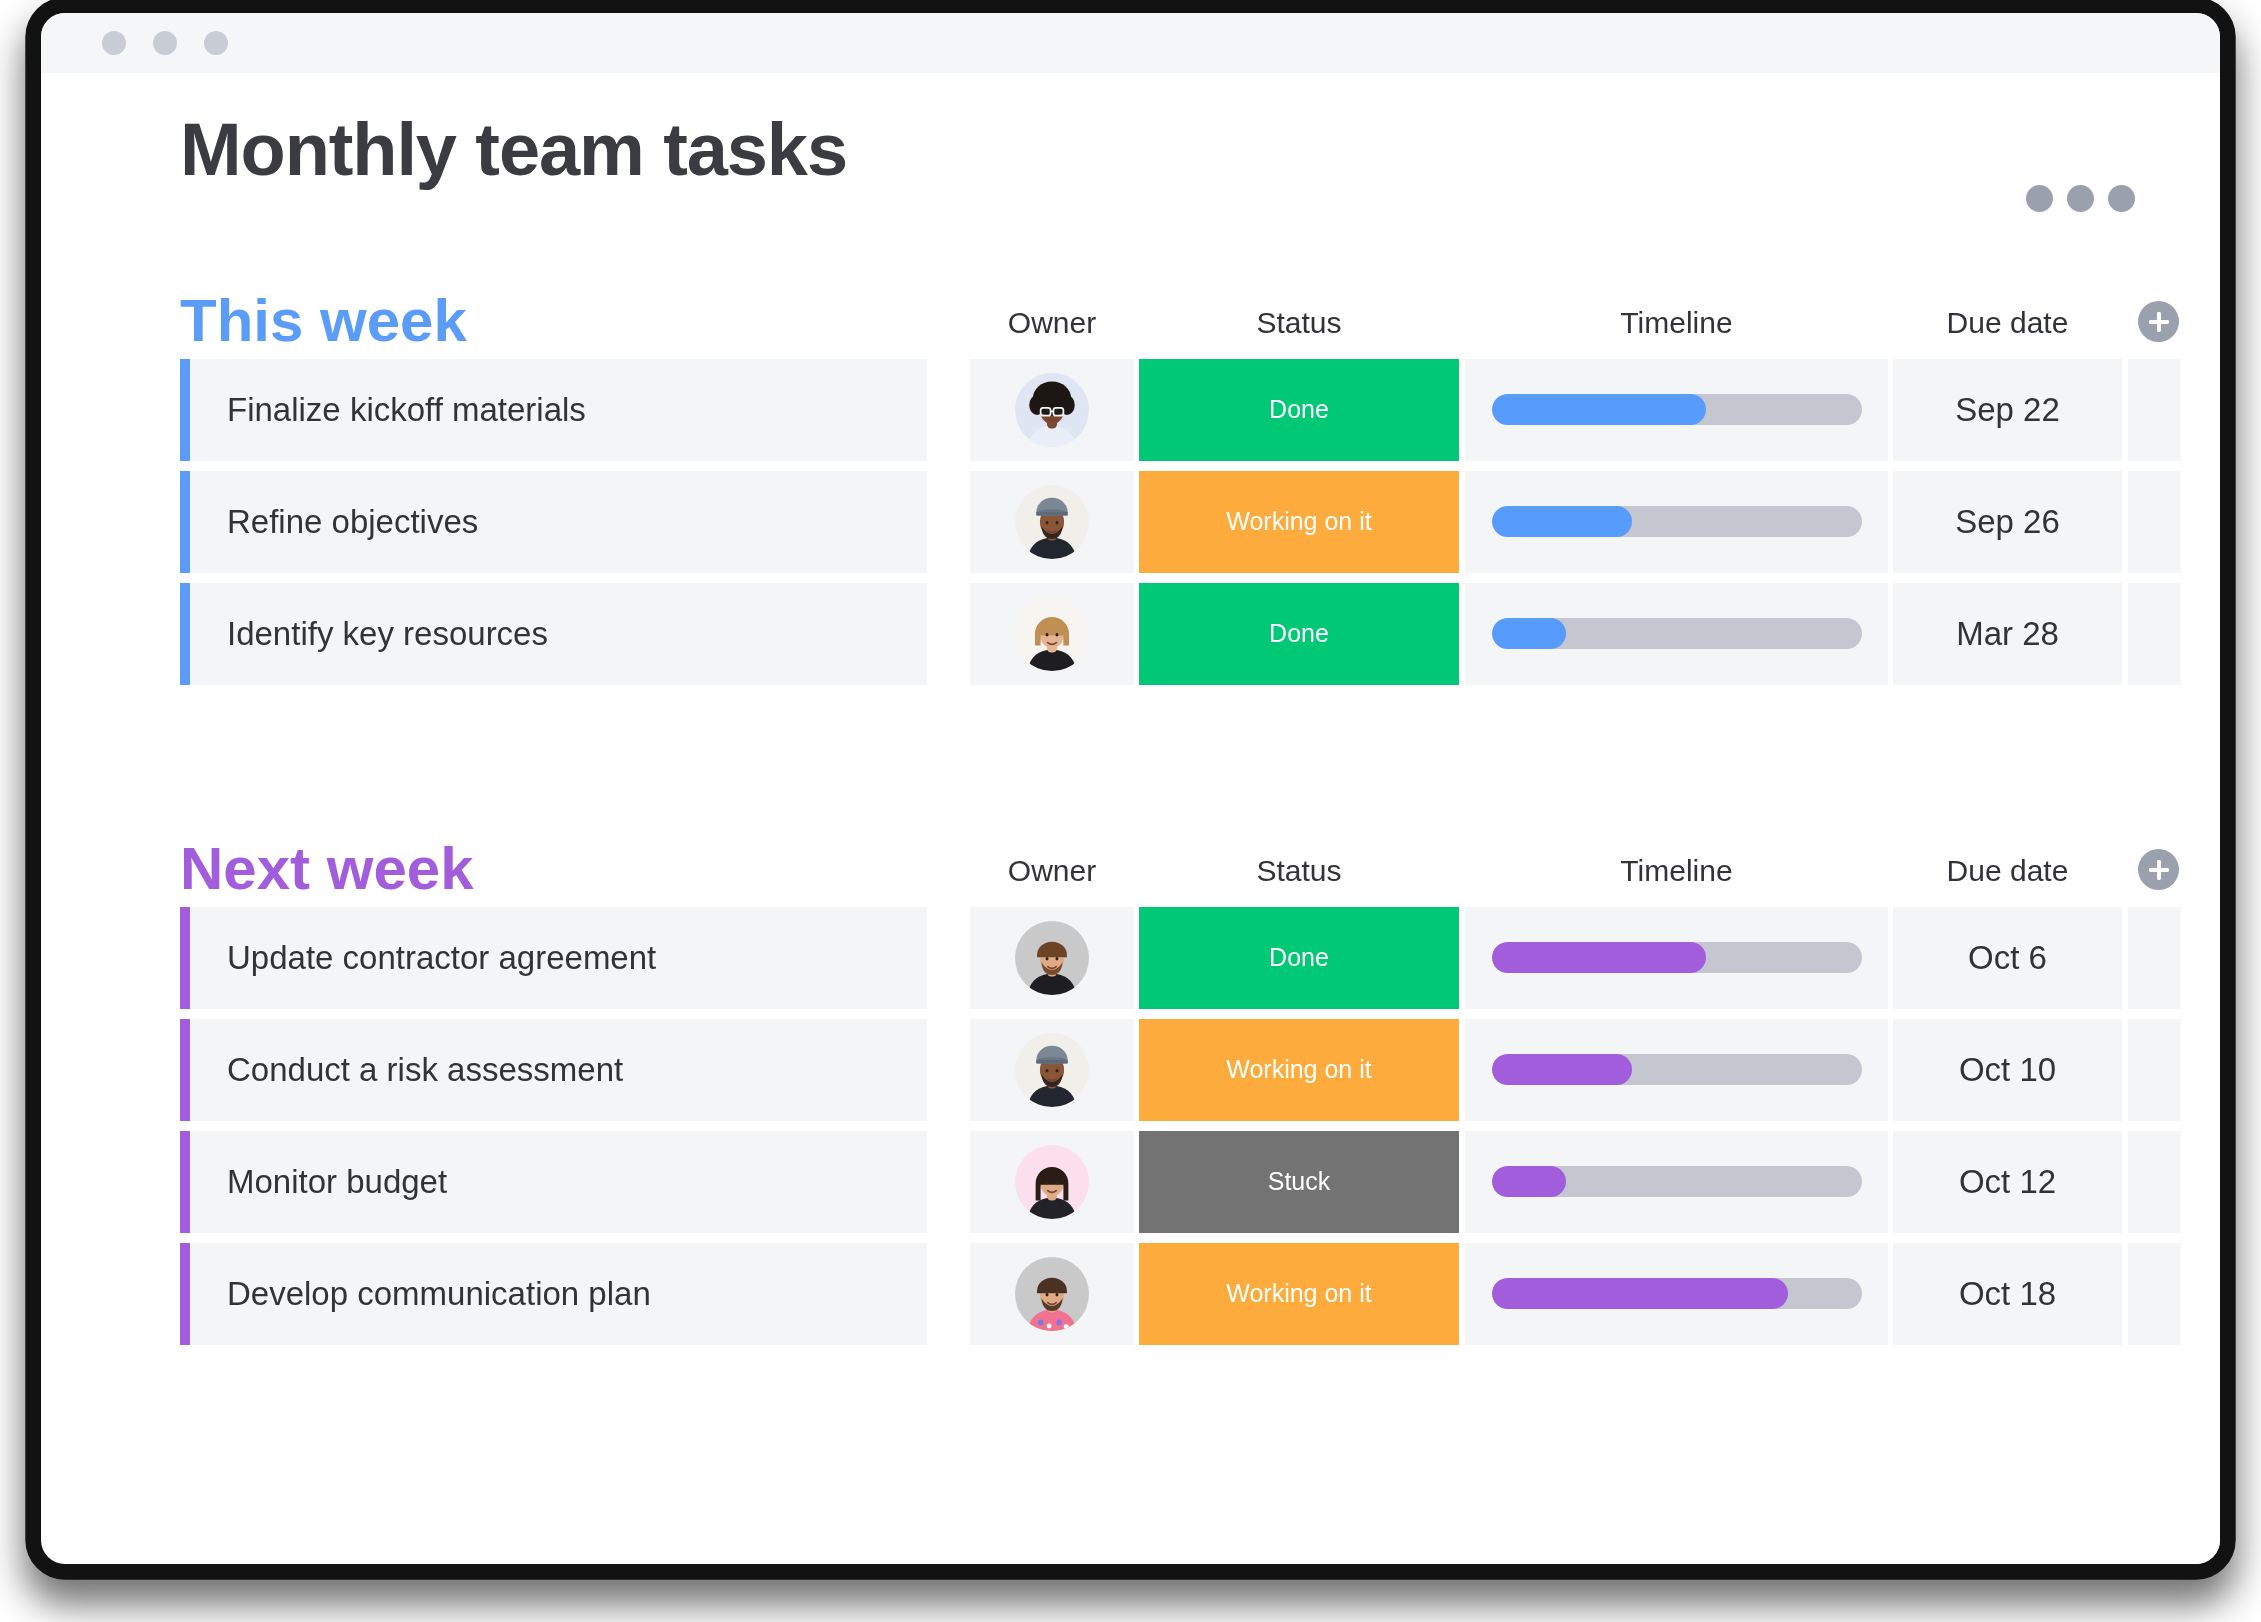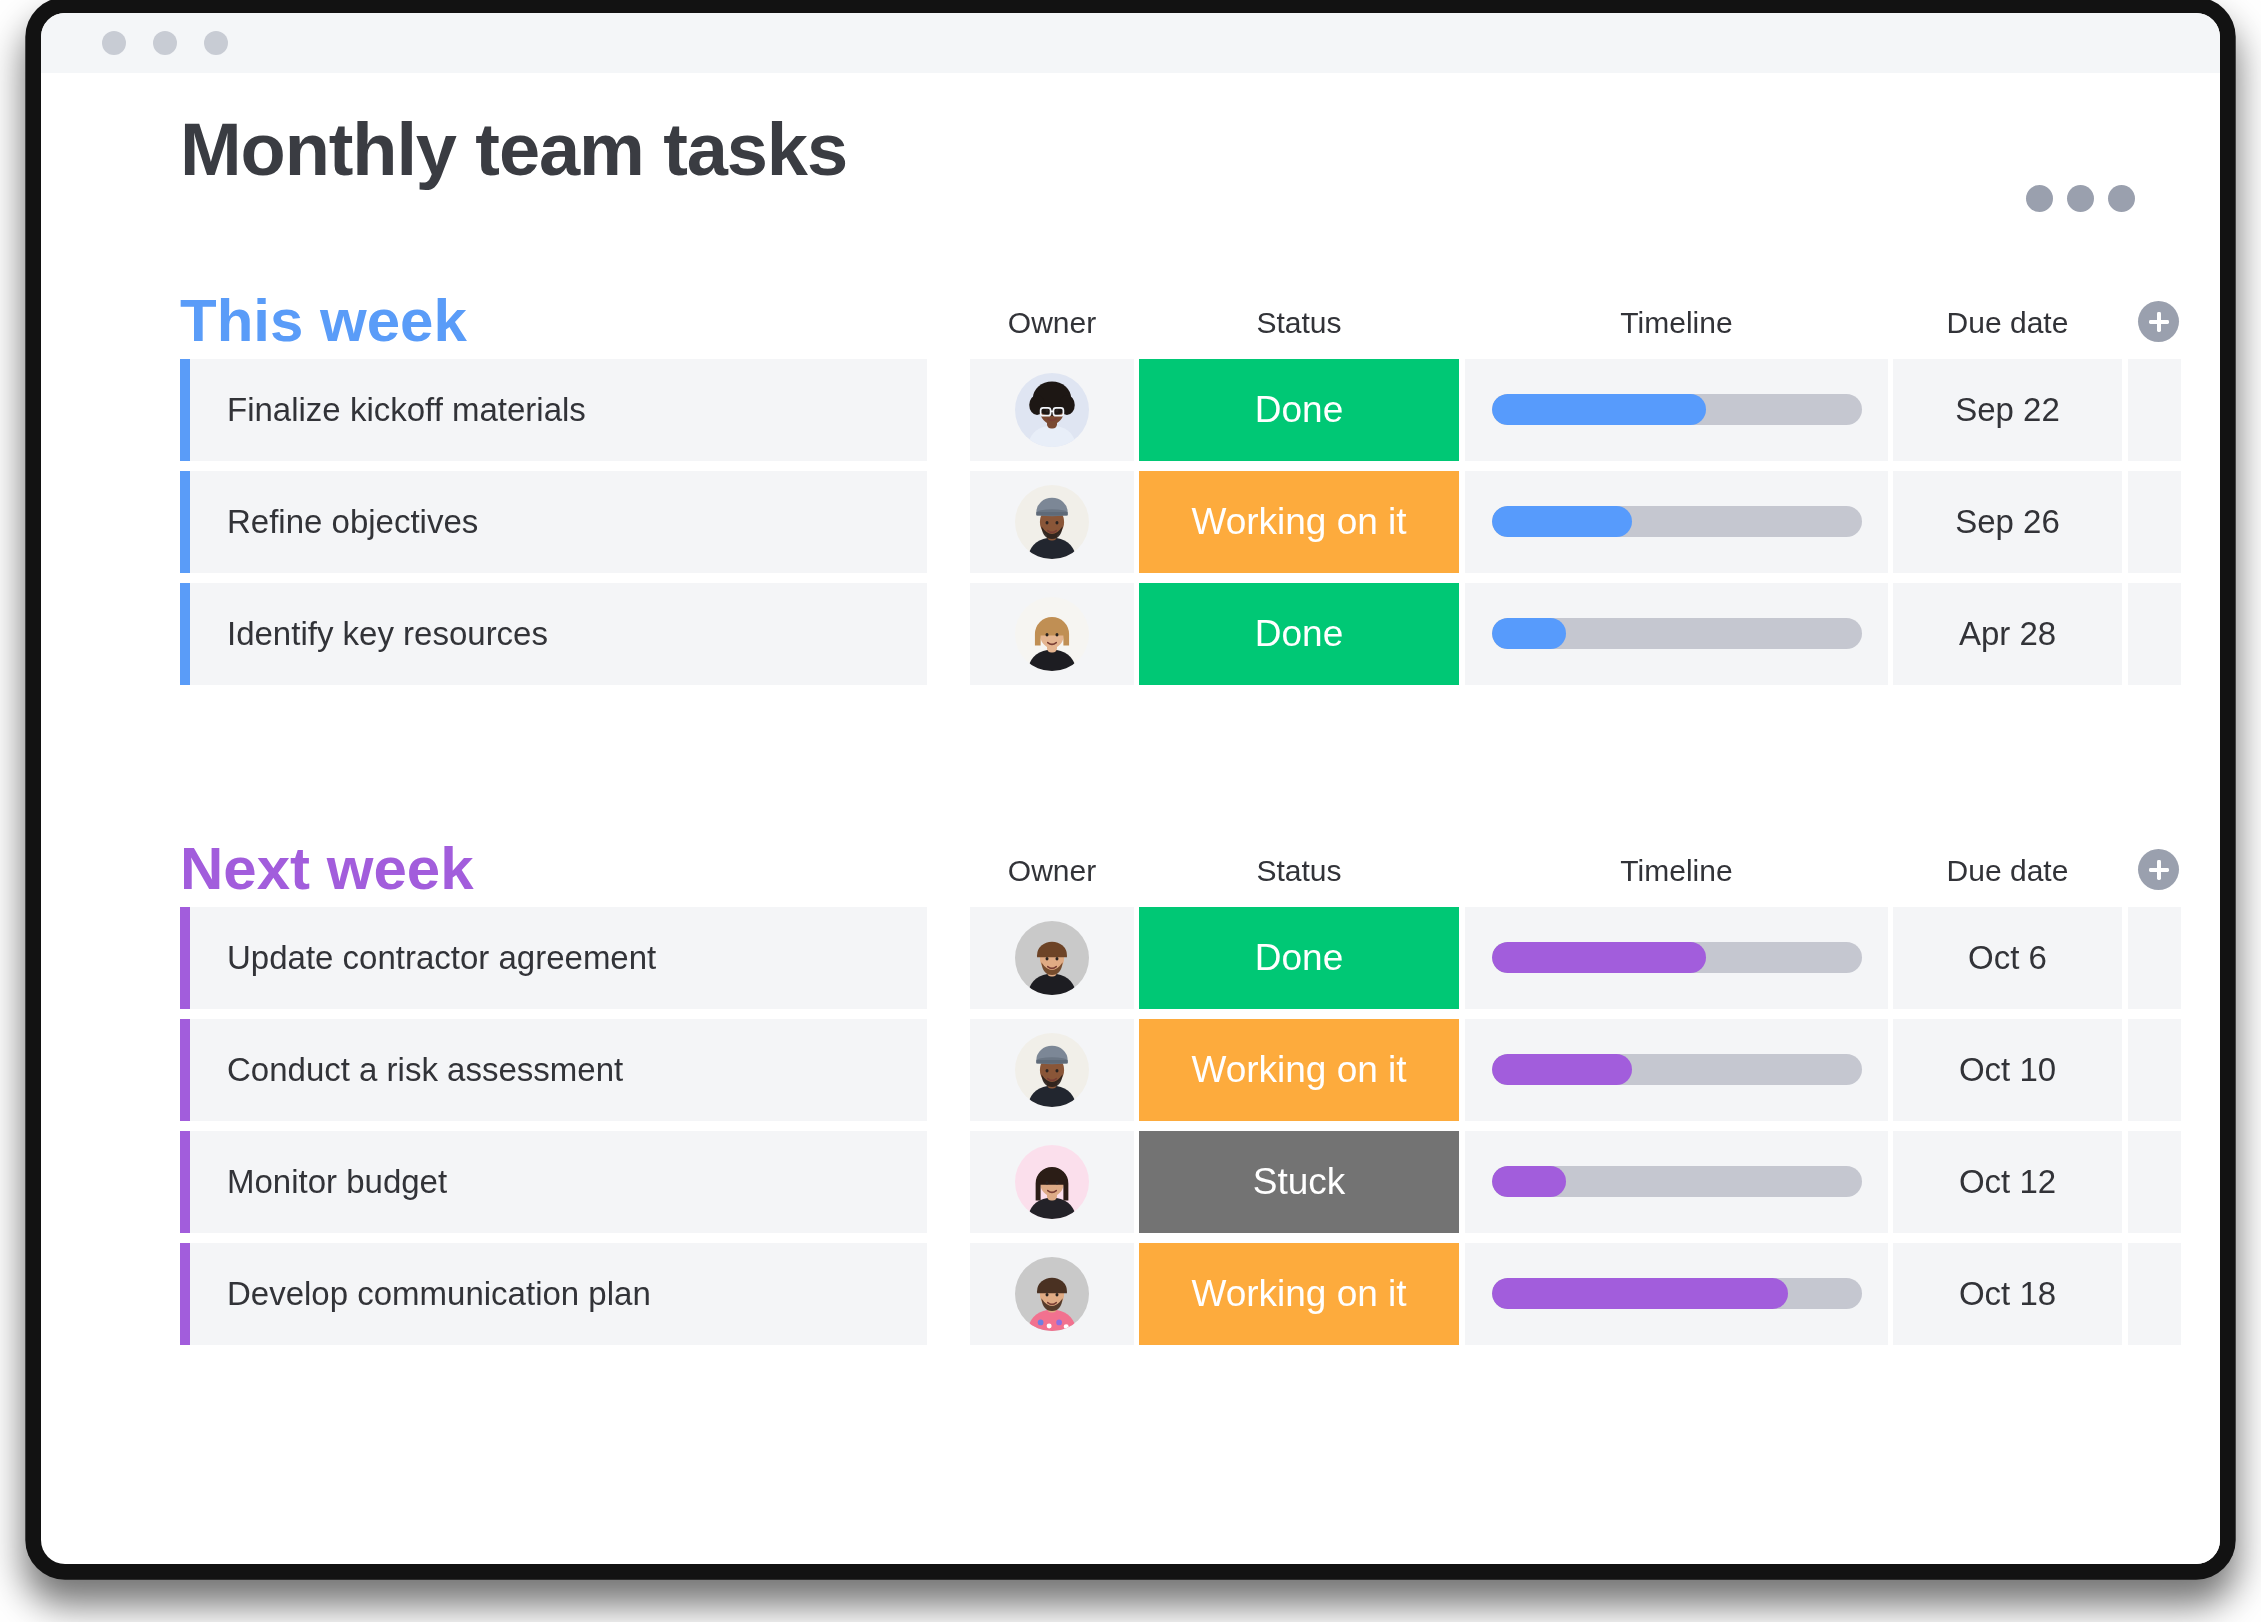--- a/index.html
+++ b/index.html
@@ -194,21 +194,21 @@
 
   .cell-status {
     position: absolute;
     left: 959px; top: 0;
     width: 320px; height: 100%;
     display: flex;
     align-items: center;
     justify-content: center;
   }
   .status-label {
-    font-size: 37px;
+    font-size: 25px;
     color: #ffffff;
     white-space: nowrap;
   }
   .st-done    { background: #00c875; }
   .st-working { background: #fdab3d; }
   .st-stuck   { background: #737373; }
 
   .cell-timeline {
     position: absolute;
     left: 1285px; top: 0;
@@ -407,21 +407,21 @@
          <span class="status-label">Done</span>
        </div>
 
        <div class="cell-timeline">
          <div class="track">
            <div class="fill fill-blue" style="width:20%"></div>
          </div>
        </div>
 
        <div class="cell-due">
-         <span class="due-text">Apr 28</span>
+         <span class="due-text">Mar 28</span>
        </div>
 
        <div class="cell-extra"></div>
           </div>
         </div>
       </div>
     <div class="group" id="group-next-week">
         <div class="group-title">Next week</div>
         <div class="col-head">
           <div class="ch ch-owner">Owner</div>

